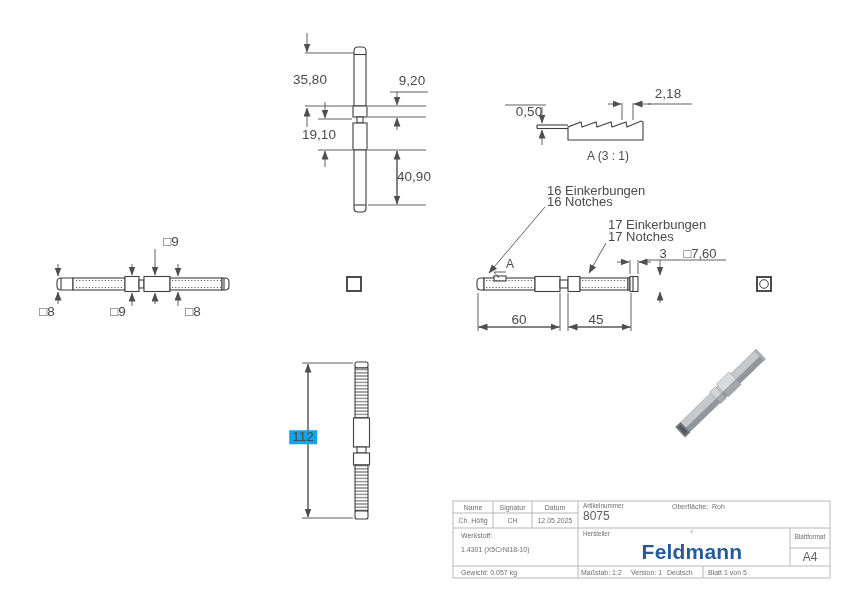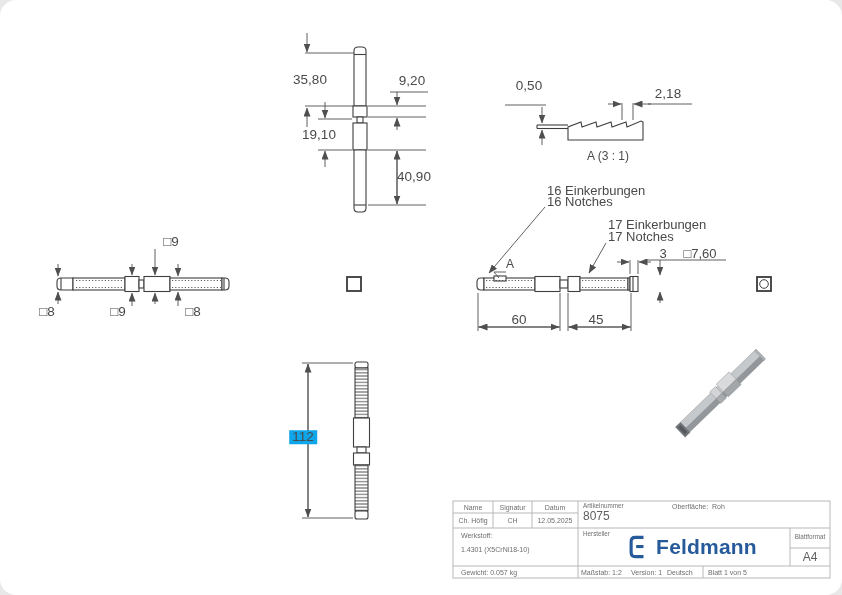--- a/index.html
+++ b/index.html
@@ -1,29 +1,29 @@
 <!DOCTYPE html>
 <html><head>
 <meta charset="utf-8">
 <style>
   html,body{margin:0;padding:0;background:#e8e8e8;}
   #canvas{position:relative;width:842px;height:595px;background:#ffffff;overflow:hidden;
-          font-family:"Liberation Sans",sans-serif;border-radius:16px;}
+          font-family:"Liberation Sans",sans-serif;}
   #linework{position:absolute;left:0;top:0;}
   .lbl{position:absolute;font-size:13.5px;color:#4a4a4a;transform:translate(-50%,-50%);
        white-space:nowrap;line-height:1;}
   .lbl-sm{font-size:12px;}
   .note{position:absolute;font-size:13px;color:#4a4a4a;white-space:nowrap;line-height:1;}
   .mask{background:#0ea5e9;padding:0 3px;}
   .tb{position:absolute;font-size:7px;color:#6e6e6e;white-space:nowrap;line-height:1;}
   .tb-c{transform:translate(-50%,0);}
   .tb-xs{font-size:6.3px;}
   .tb-lg{font-size:12px;color:#5f5f5f;}
   #logo{position:absolute;left:598px;top:530px;width:188px;height:34px;display:flex;
-        align-items:center;justify-content:center;gap:7px;}
+        align-items:center;justify-content:center;gap:7px;flex-direction:column;}
   #logo-text{font-size:21px;font-weight:600;color:#265a9a;letter-spacing:0.2px;}
 </style>
 </head>
 <body>
 
 <div id="canvas">
 
   <svg id="linework" width="842" height="595">
     <defs>
       <marker id="ar" markerWidth="9" markerHeight="7" refX="8.5" refY="3.5" orient="auto" markerUnits="userSpaceOnUse">
@@ -194,21 +194,21 @@
       <line x1="790" y1="548" x2="830" y2="548"></line>
       <line x1="703" y1="566" x2="703" y2="578"></line>
     </g>
   </svg>
 
   <div class="lbl" style="left:310px;top:80px">35,80</div>
   <div class="lbl" style="left:412px;top:81px">9,20</div>
   <div class="lbl" style="left:319px;top:135px">19,10</div>
   <div class="lbl" style="left:414px;top:177px">40,90</div>
 
-  <div class="lbl" style="left:529px;top:86px">0,50</div>
+  <div class="lbl" style="left:529px;top:112px">0,50</div>
   <div class="lbl" style="left:668px;top:94px">2,18</div>
   <div class="lbl" style="left:608px;top:156px;font-size:12px">A (3 : 1)</div>
 
   <div class="lbl" style="left:171px;top:242px">□9</div>
   <div class="lbl" style="left:47px;top:312px">□8</div>
   <div class="lbl" style="left:118px;top:312px">□9</div>
   <div class="lbl" style="left:193px;top:312px">□8</div>
 
   <div class="note" style="left:547px;top:184px">16 Einkerbungen</div>
   <div class="note" style="left:547px;top:195px">16 Notches</div>

